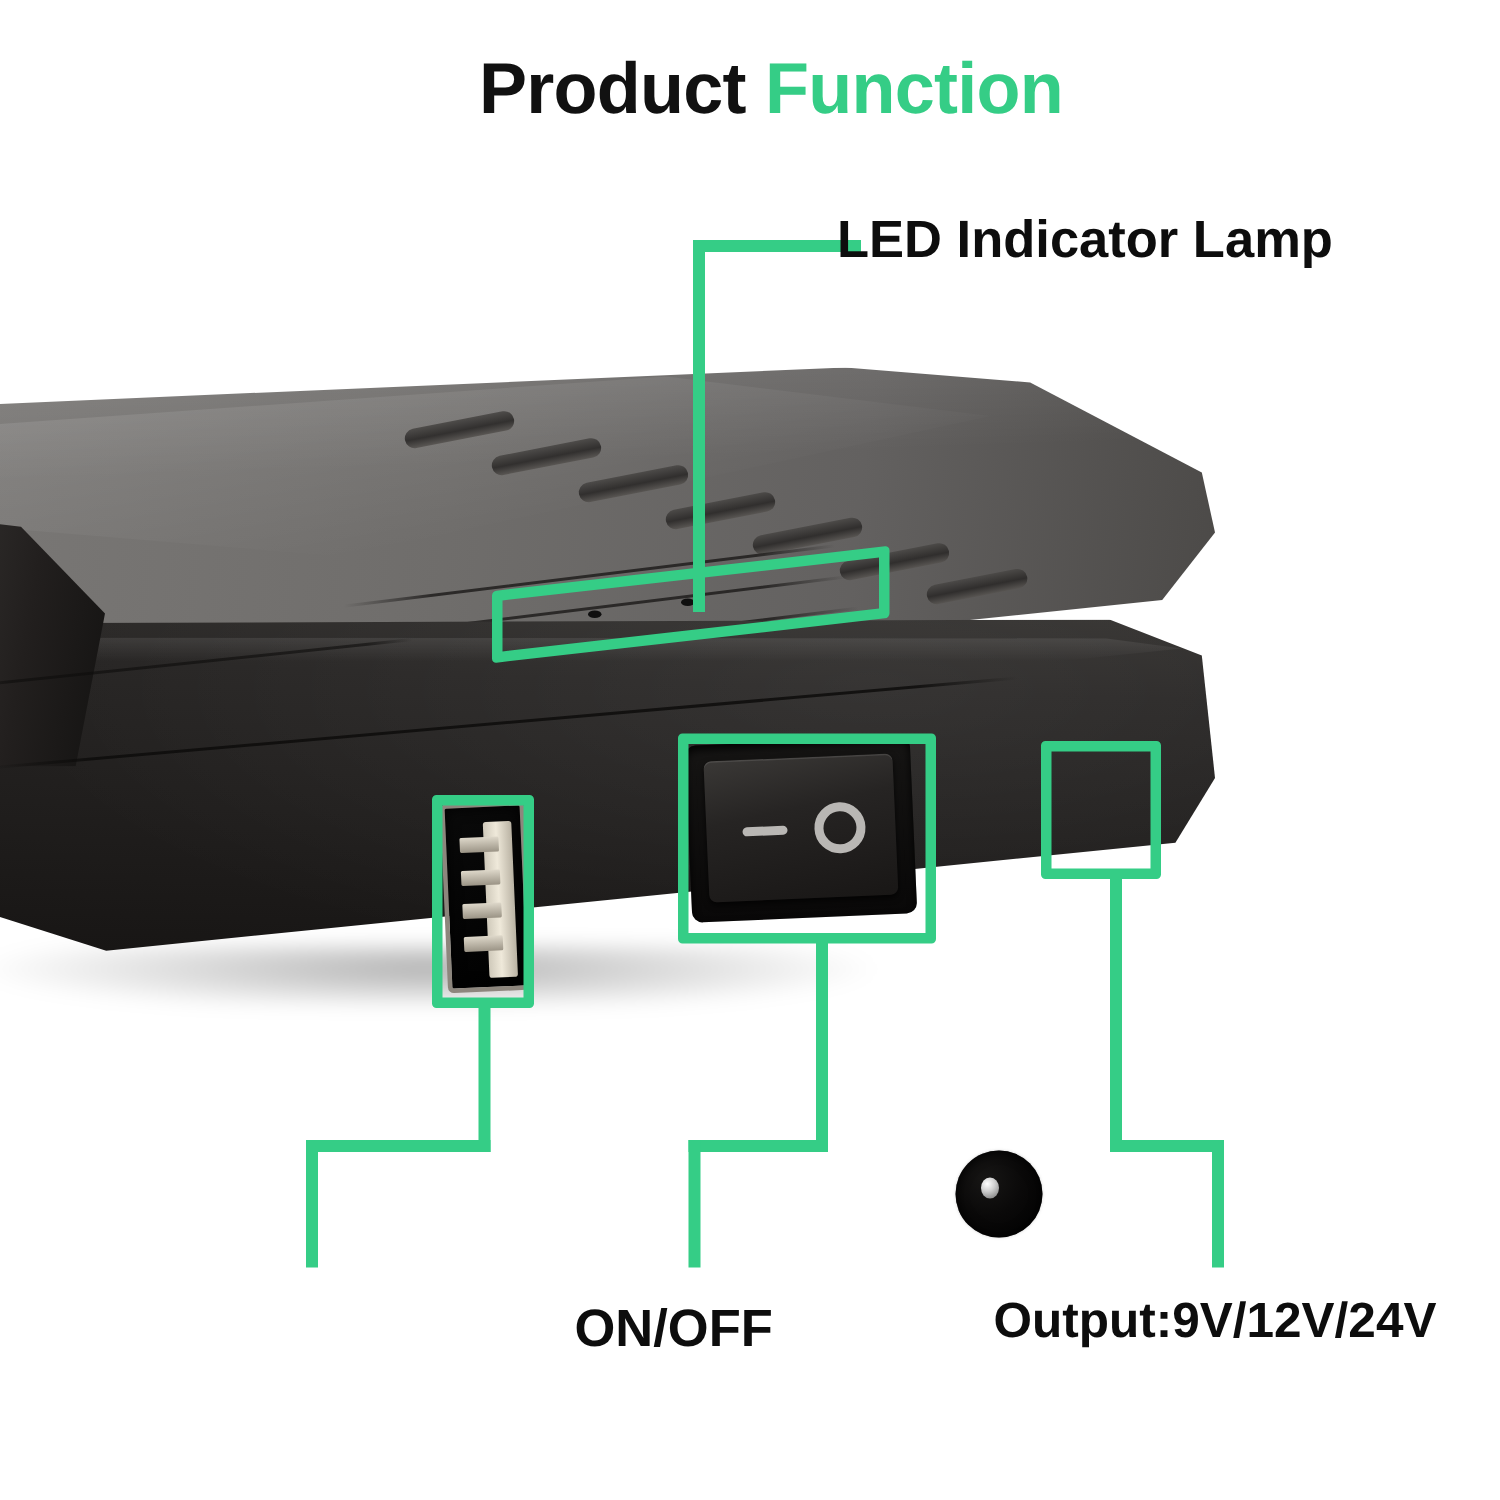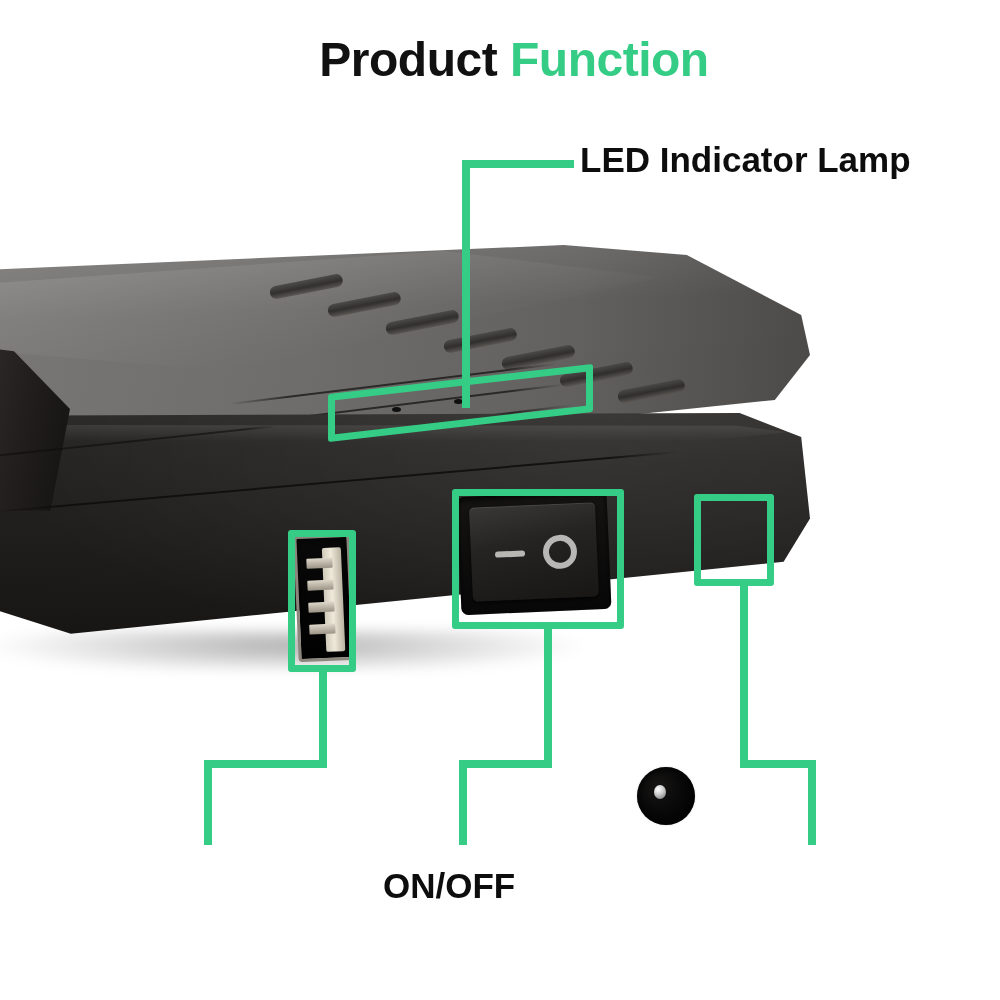--- a/index.html
+++ b/index.html
@@ -181,21 +181,21 @@
   }
 
   
   .lbl {
     position:absolute;
     font-weight:bold;
     color:#0d0d0d;
     white-space:nowrap;
     line-height:1.12;
   }
-  #lbl-led   { left:580px; top:140px; font-size:35px; }
+  #lbl-led   { left:558px; top:140px; font-size:35px; }
   #lbl-usb   { left:118px; top:866px; font-size:35px; }
   #lbl-onoff { left:383px; top:866px; font-size:35px; }
   #lbl-dc    { left:620px; top:862px; font-size:33px; width:380px; text-align:center; }
   #lbl-dc .ln2 { display:block; }
 </style>
 </head>
 <body>
 
 <div id="stage">
 
@@ -275,15 +275,16 @@
 
   <div class="gbox" style="left:694px; top:494px; width:80px; height:92px; border-radius:3px;"></div>
 
   <div class="gl" style="left:740px; top:582px; width:8px; height:186px;"></div>
   <div class="gl" style="left:740px; top:760px; width:76px; height:8px;"></div>
   <div class="gl" style="left:808px; top:760px; width:8px; height:85px;"></div>
 
   <div class="lbl" id="lbl-led">LED Indicator Lamp</div>
   <div class="lbl" id="lbl-onoff">ON/OFF</div>
   <div class="lbl" id="lbl-dc">
+    <span class="ln2">Output:9V/12V/24V</span>
   </div>
 
 </div>
 
 </body></html>

